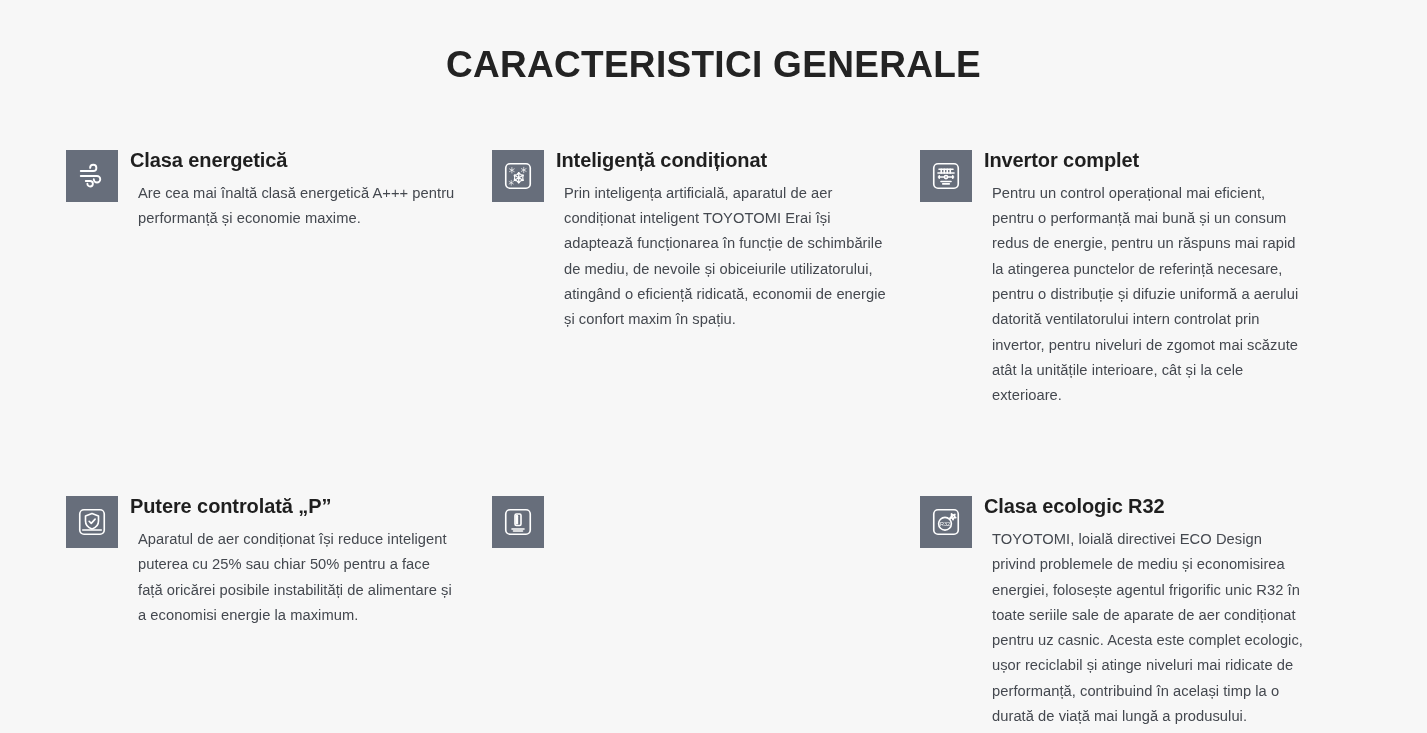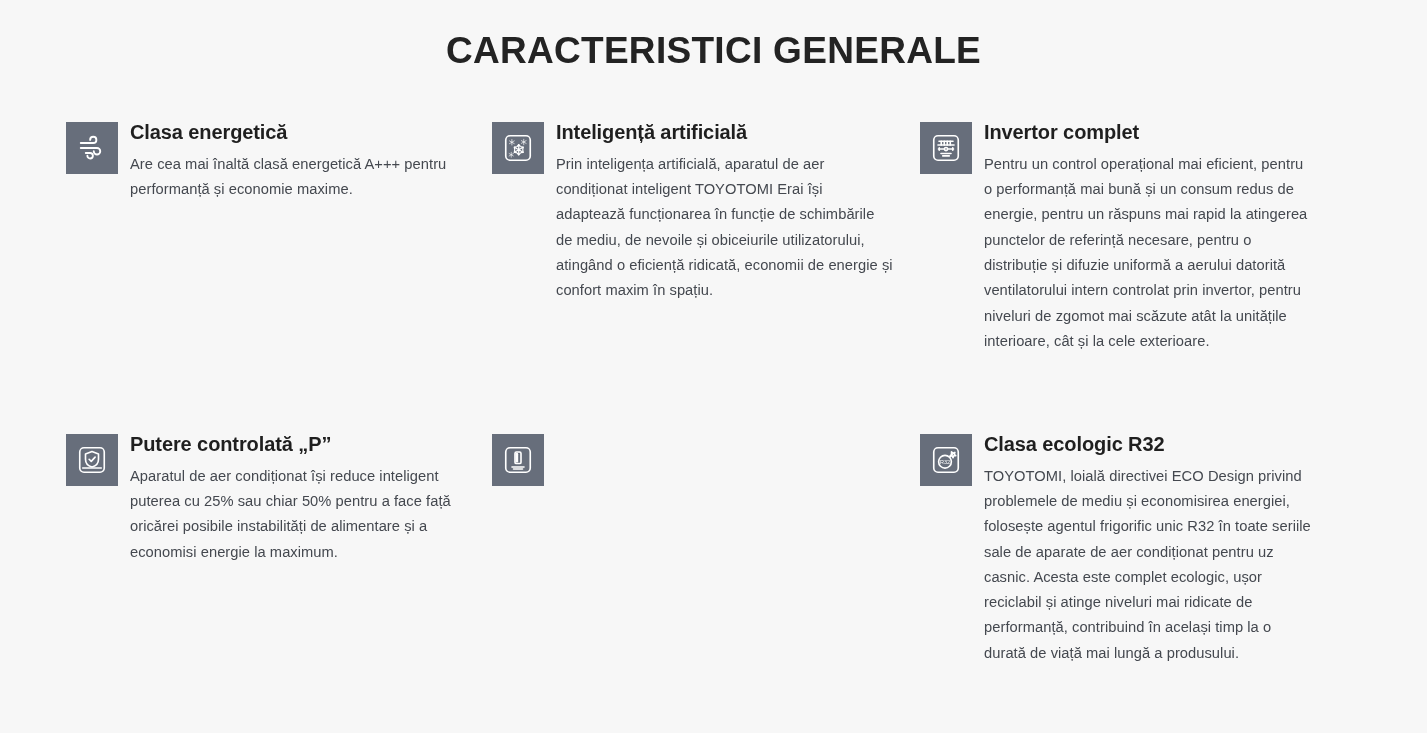--- a/index.html
+++ b/index.html
@@ -20,21 +20,21 @@
     height: 733px;
     position: relative;
     background: #f7f7f7;
   }
   .page-title {
     text-align: center;
     font-size: 37px;
     font-weight: bold;
     color: #232323;
     letter-spacing: 0.3px;
-    margin: 0;
+    margin: 14px;
     padding-top: 28px;
     line-height: 1.25;
   }
   .features-grid {
     display: grid;
     grid-template-columns: 426px 428px 420px;
     column-gap: 0px;
     padding-left: 66px;
     padding-top: 46px;
   }
@@ -70,21 +70,21 @@
     font-weight: bold;
     color: #1f1f1f;
     margin: 0 0 7px 0;
     line-height: 1.18;
     letter-spacing: -0.1px;
   }
   .card-text {
     font-size: 14.7px;
     color: #44484f;
     line-height: 1.72;
-    margin: 0;
+    margin: 8px;
     letter-spacing: 0.05px;
   }
   .row-spacer { height: 32px; }
 </style>
 </head>
 <body>
 
 <div class="page">
 
   <h1 class="page-title">CARACTERISTICI GENERALE</h1>
@@ -120,21 +120,21 @@
           </g>
           <g transform="translate(16.6,7.2) scale(0.42)">
             <path d="M0 -5.2V5.2M-4.5 -2.6L4.5 2.6M-4.5 2.6L4.5 -2.6"></path>
           </g>
           <g transform="translate(6.6,17.4) scale(0.38)">
             <path d="M0 -5.2V5.2M-4.5 -2.6L4.5 2.6M-4.5 2.6L4.5 -2.6"></path>
           </g>
         </svg>
       </span>
       <div class="card-body">
-        <h2 class="card-title">Inteligență artificială</h2>
+        <h2 class="card-title">Inteligență condiționat</h2>
         <p class="card-text">Prin inteligența artificială, aparatul de aer condiționat inteligent TOYOTOMI Erai își adaptează funcționarea în funcție de schimbările de mediu, de nevoile și obiceiurile utilizatorului, atingând o eficiență ridicată, economii de energie și confort maxim în spațiu.</p>
       </div>
     </div>
 
     <div class="feature-card">
       <span class="icon-tile">
         <svg width="30" height="30" viewBox="0 0 24 24" fill="none" stroke="#ffffff" stroke-width="1.3" stroke-linecap="round" stroke-linejoin="round">
           <rect x="2.2" y="2.2" width="19.6" height="19.6" rx="3.4"></rect>
           <path d="M5.6 9.6h12.8"></path>
           <path d="M6.4 6.6h11.2"></path>

